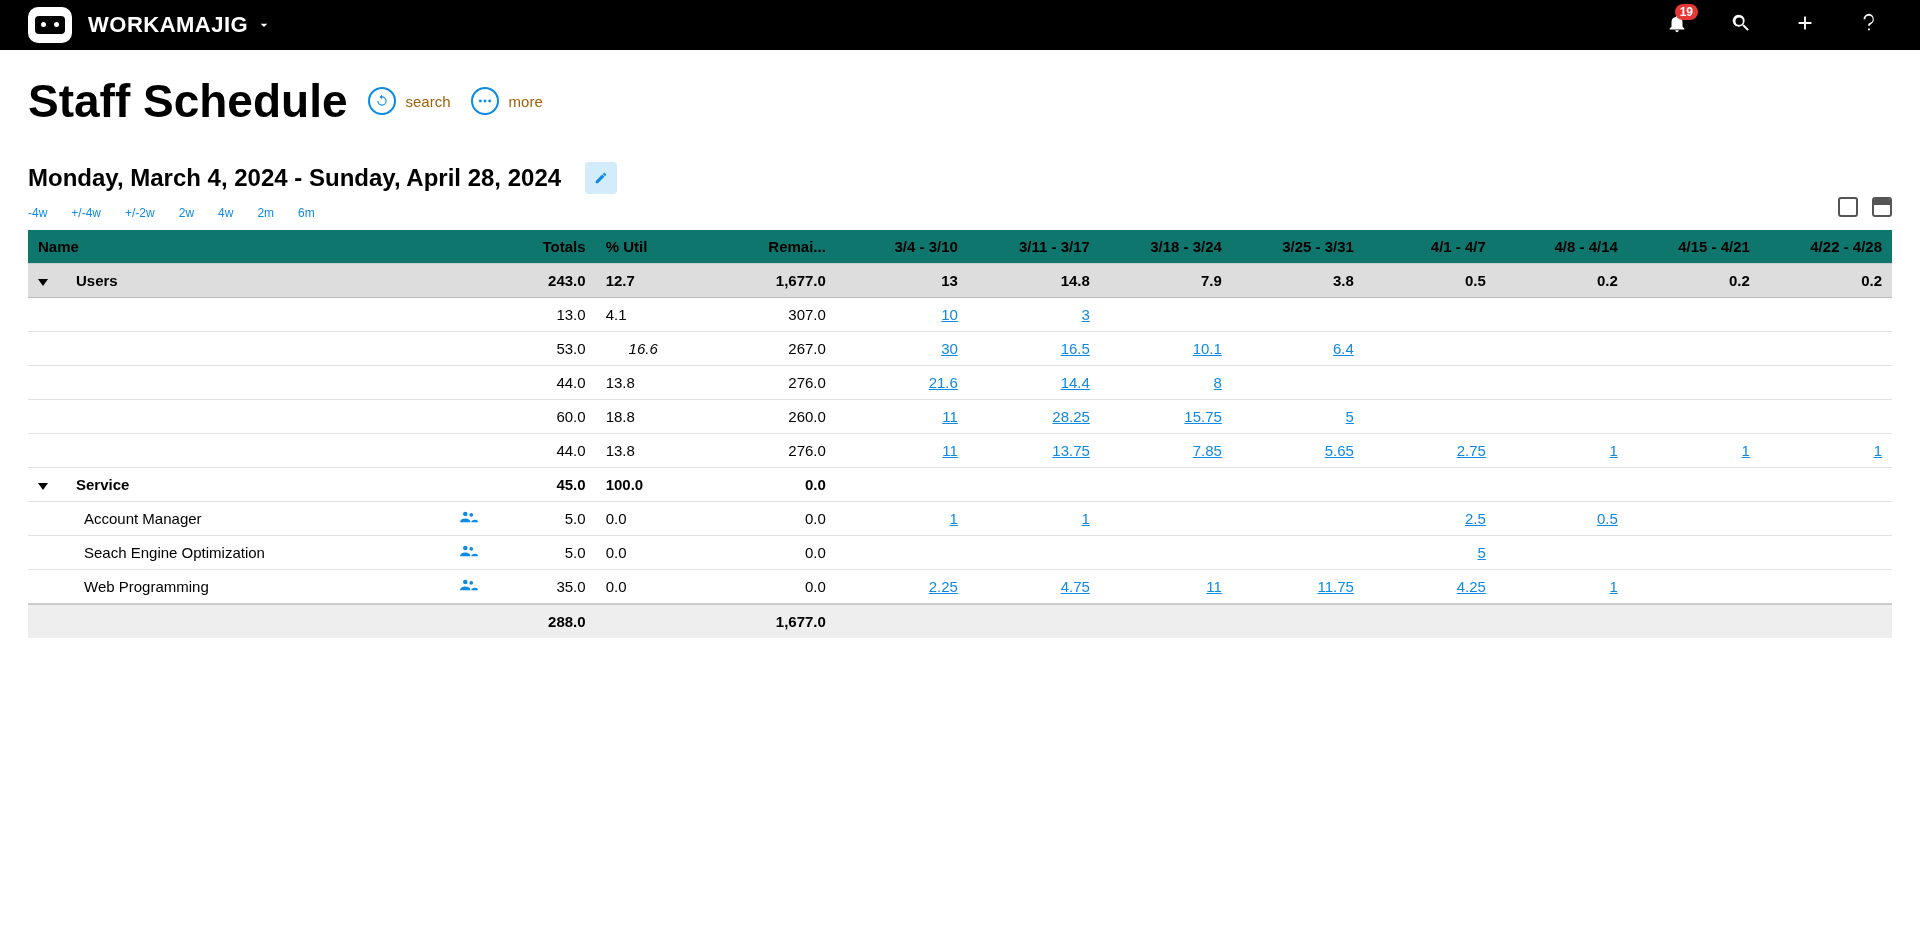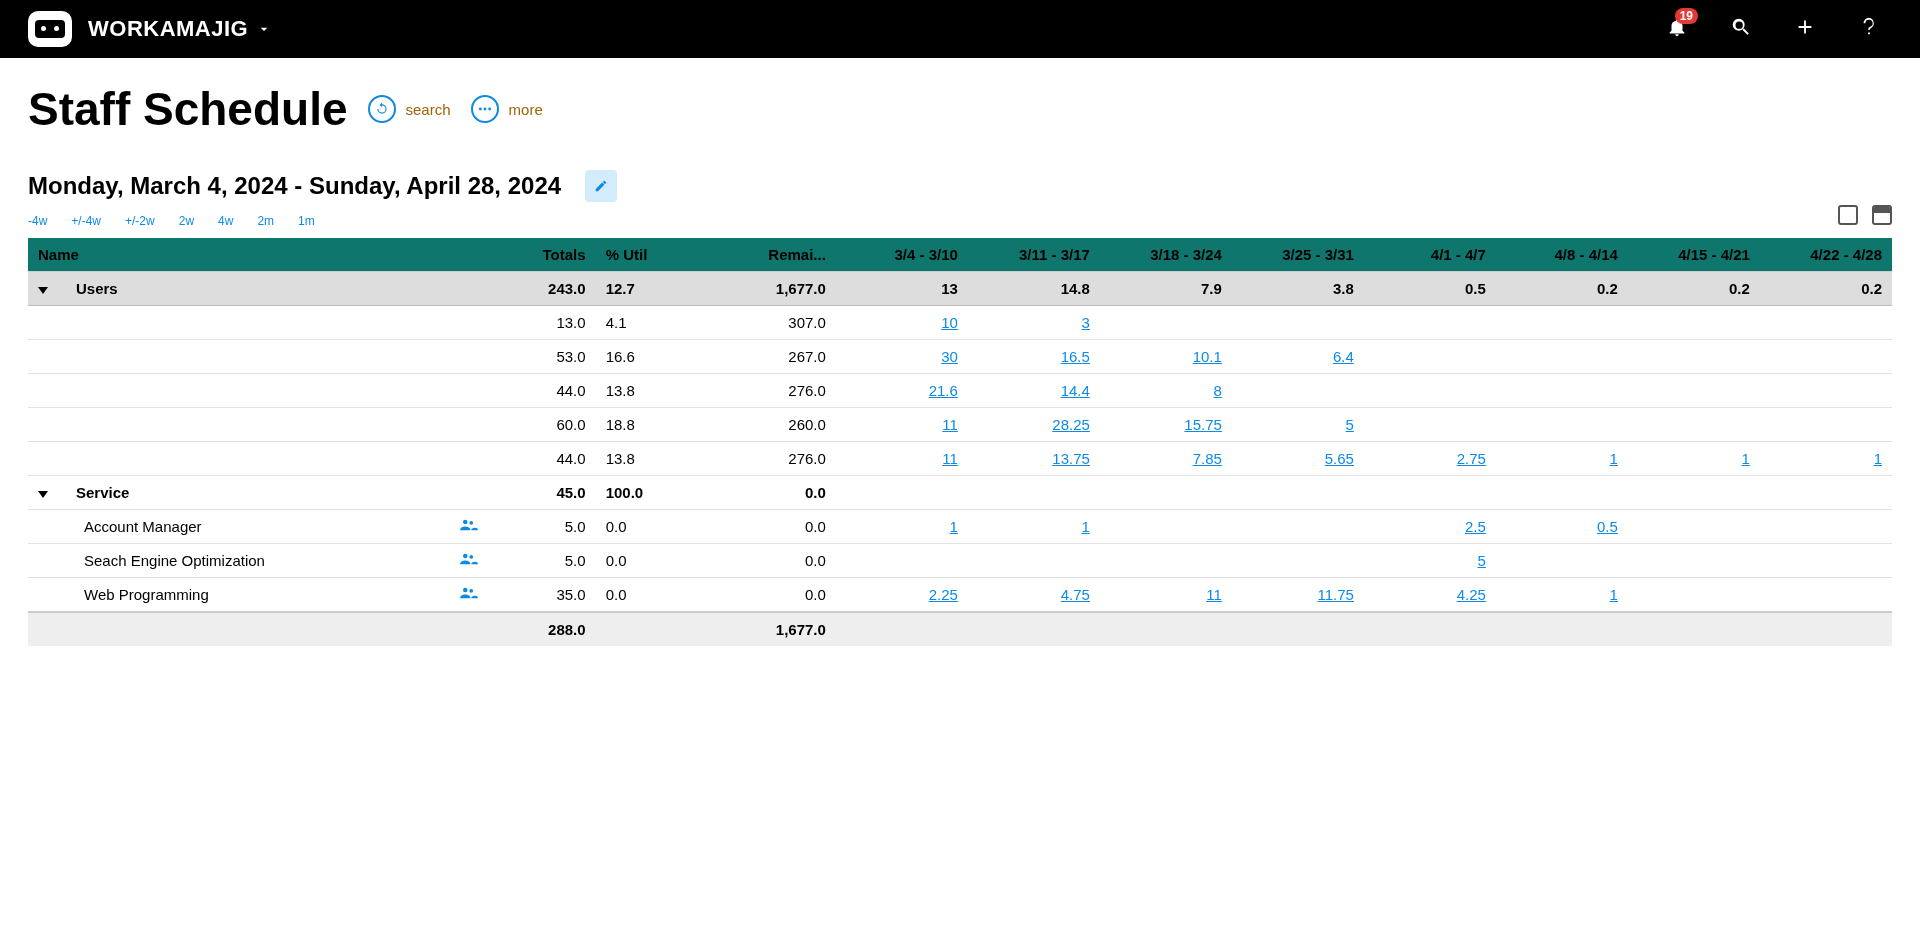--- a/index.html
+++ b/index.html
@@ -1,17 +1,17 @@
 <!DOCTYPE html>
 <html><head>
 <meta charset="utf-8">
 <style>
 * { box-sizing: border-box; margin: 0; padding: 0; }
 body { font-family: -apple-system, "Segoe UI", Helvetica, Arial, sans-serif; background: #fff; color: #000; }
-.topbar { background: #000; height: 58px; display: flex; align-items: center; padding: 0 28px; color: #fff; }
+.topbar { background: #000; height: 50px; display: flex; align-items: center; padding: 0 28px; color: #fff; }
 .logo-box { width: 44px; height: 36px; background: #fff; border-radius: 10px; display:flex; align-items:center; justify-content:center; margin-right: 16px;}
 .logo-inner { width: 30px; height: 18px; background:#000; border-radius:4px; position:relative;}
 .logo-inner::before, .logo-inner::after { content:''; position:absolute; width:5px; height:5px; background:#fff; border-radius:50%; top:6px;}
 .logo-inner::before{ left:6px;} .logo-inner::after{ right:6px;}
 .brand { font-size: 22px; font-weight: 700; letter-spacing: 0.5px; display:flex; align-items:center; gap:8px;}
 .brand svg { width:16px; height:16px; fill:#fff;}
 .topbar-spacer { flex:1; }
 .topbar-icons { display:flex; align-items:center; gap:42px; padding-right:12px;}
 .top-icon { position:relative; cursor:pointer; }
 .top-icon svg { width:22px; height:22px; fill:#fff; }
@@ -124,21 +124,21 @@
   </div>
 
   <div class="range-row-wrap">
     <div class="range-links" id="range-links">
         <a>-4w</a>
         <a>+/-4w</a>
         <a>+/-2w</a>
         <a>2w</a>
         <a>4w</a>
         <a>2m</a>
-        <a>1m</a>
+        <a>6m</a>
       </div>
     <div class="view-toggles">
       <div class="view-toggle"></div>
       <div class="view-toggle half"></div>
     </div>
   </div>
 
   <table>
     <thead>
       <tr id="header-row">
@@ -185,21 +185,21 @@
           <td></td>
           <td></td>
           <td></td>
           <td></td>
           <td></td>
         </tr>
         <tr>
           <td class="left"><span class="name-indent"></span></td>
           <td></td>
           <td>53.0</td>
-          <td style="text-align: left;">16.6</td>
+          <td style="text-align: center; font-style: italic;">16.6</td>
           <td>267.0</td>
           <td><span class="link">30</span></td>
           <td><span class="link">16.5</span></td>
           <td><span class="link">10.1</span></td>
           <td><span class="link">6.4</span></td>
           <td></td>
           <td></td>
           <td></td>
           <td></td>
         </tr>

